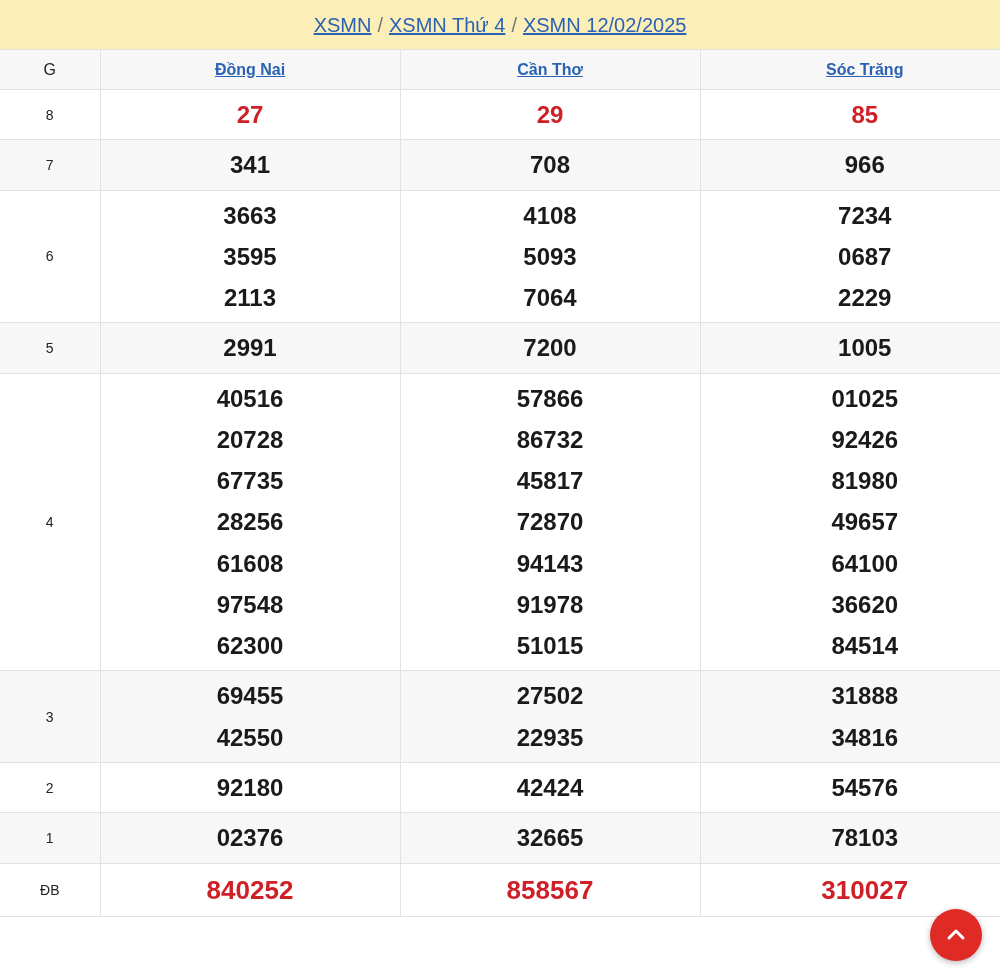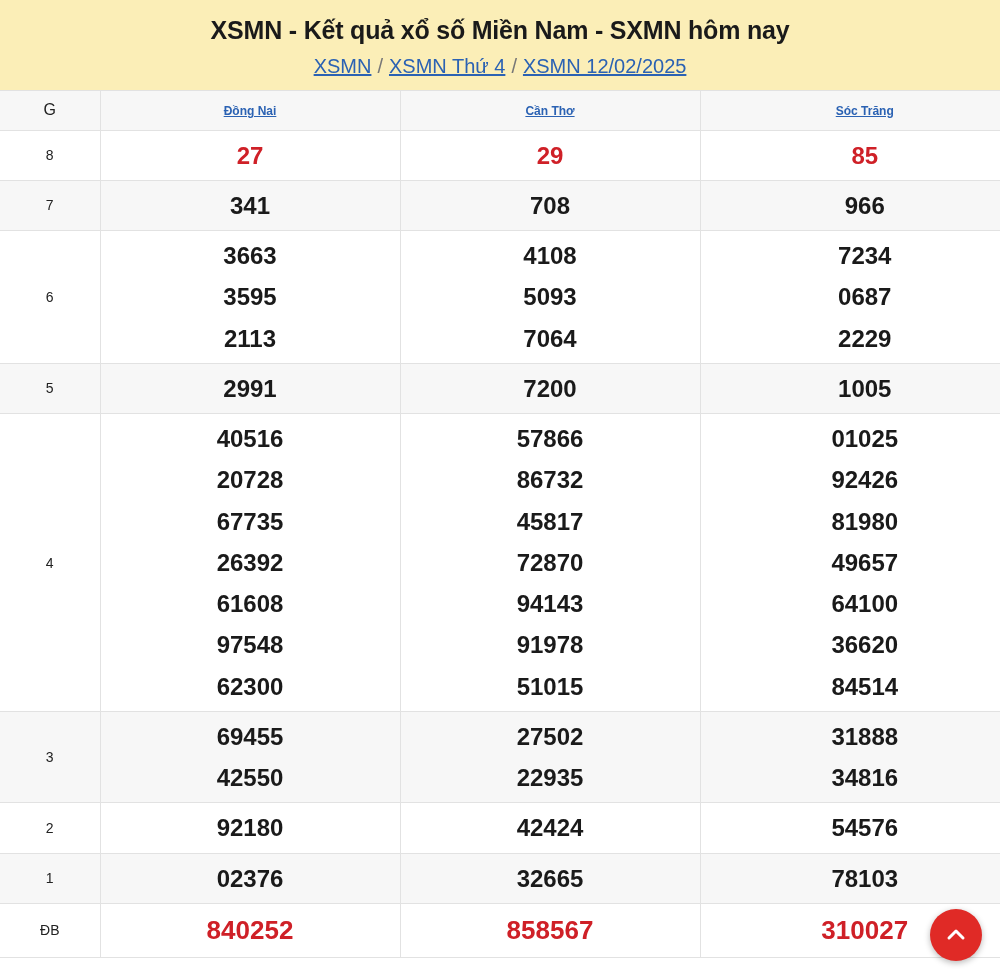--- a/index.html
+++ b/index.html
@@ -72,21 +72,21 @@
     background: #f7f7f7;
     font-weight: normal;
     height: 40px;
   }
   .col-g-head {
     font-size: 16px;
     color: #222;
     font-weight: normal;
   }
   .prov-link {
-    font-size: 12px;
+    font-size: 16px;
     font-weight: bold;
     color: #2b62b3;
     text-decoration: underline;
     cursor: pointer;
   }
   td.g-label {
     font-size: 14px;
     color: #222;
     background: #ffffff;
   }
@@ -120,21 +120,20 @@
     z-index: 10;
   }
   .to-top svg { display: block; }
 </style>
 </head>
 <body>
 
 <div class="page">
 
   <div class="header">
-    <h1 class="header-title">XSMN - Kết quả xổ số Miền Nam - SXMN hôm nay</h1>
     <div class="breadcrumb">
       <a>XSMN</a>
       <span class="sep">/</span>
       <a>XSMN Thứ 4</a>
       <span class="sep">/</span>
       <a>XSMN 12/02/2025</a>
     </div>
   </div>
 
   <table class="results">
@@ -217,21 +216,21 @@
             <div class="num">1005</div>
           </td>
       </tr>
 
       <tr>
         <td class="g-label">4</td>
         <td class="nums-stack">
           <div class="num">40516</div>
           <div class="num">20728</div>
           <div class="num">67735</div>
-          <div class="num">26392</div>
+          <div class="num">28256</div>
           <div class="num">61608</div>
           <div class="num">97548</div>
           <div class="num">62300</div>
         </td>
         <td class="nums-stack">
           <div class="num">57866</div>
           <div class="num">86732</div>
           <div class="num">45817</div>
           <div class="num">72870</div>
           <div class="num">94143</div>

